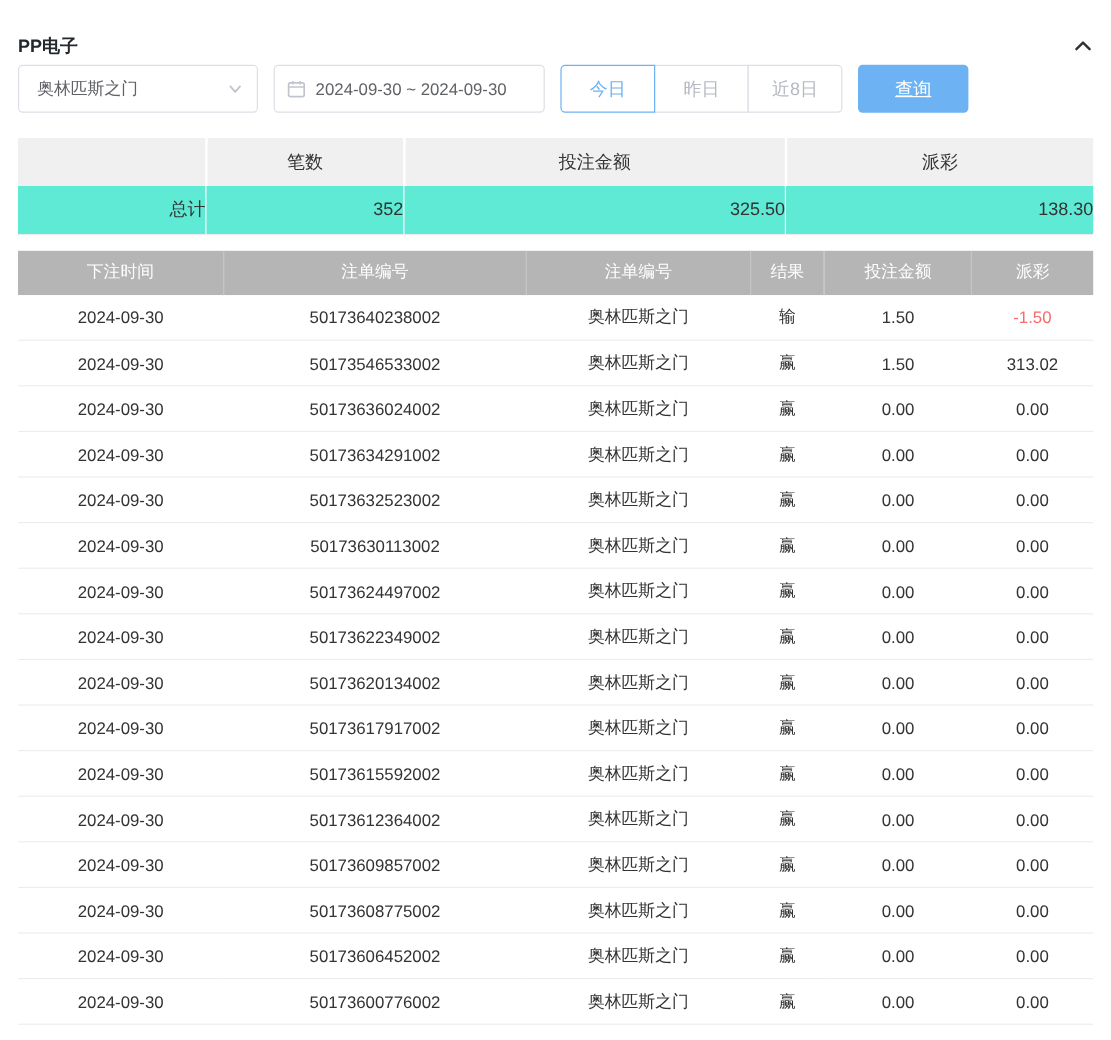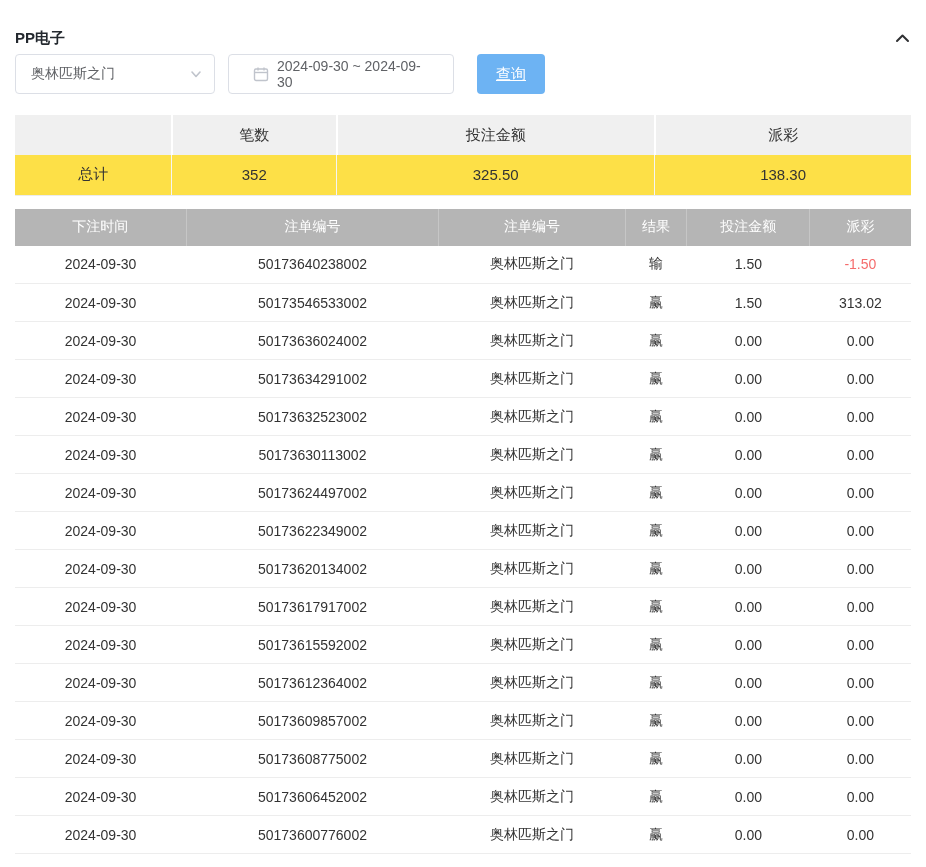--- a/index.html
+++ b/index.html
@@ -27,51 +27,51 @@
 
   
   .filters{display:flex;align-items:center;gap:13px;height:40px;margin-bottom:21px;}
   .select{
     width:200px;height:40px;border:1px solid var(--border);border-radius:4px;
     display:flex;align-items:center;justify-content:space-between;
     padding:0 12px 0 15px;font-size:14px;color:#606266;cursor:pointer;background:#fff;
   }
   .datepicker{
     width:226px;height:40px;border:1px solid var(--border);border-radius:4px;
-    display:flex;align-items:center;gap:8px;padding:0 24px;
+    display:flex;align-items:center;gap:8px;padding:0 10px;
     font-size:14px;color:#606266;cursor:pointer;background:#fff;
   }
   .btn-group{display:flex;}
   .btn-group button{
     width:79px;height:40px;background:#fff;border:1px solid var(--border);
     font-size:15px;color:#b4b9c2;cursor:pointer;margin-left:-1px;
     font-family:inherit;
   }
   .btn-group button:first-child{border-radius:4px 0 0 4px;margin-left:0;}
   .btn-group button:last-child{border-radius:0 4px 4px 0;}
   .btn-group button.active{
     color:var(--accent);border-color:var(--accent);position:relative;z-index:1;
   }
   .search-btn{
-    width:68px;height:40px;margin-left:10px;border:none;border-radius:4px;
+    width:92px;height:40px;border:none;border-radius:4px;
     background:var(--accent);color:#fff;font-size:15px;cursor:pointer;
     font-family:inherit;
     text-decoration:underline;
   }
 
   
   table{width:100%;border-collapse:collapse;table-layout:fixed;}
   .summary{margin-bottom:13px;}
   .summary th{
     background:#f0f0f0;height:40px;font-size:15px;font-weight:normal;color:#333;
     border-right:2px solid #fff;text-align:center;
   }
   .summary th:last-child{border-right:none;}
   .summary td{
-    height:40px;font-size:15px;text-align:center;color:#333;background:#fde047;
+    height:40px;font-size:15px;text-align:right;color:#333;background:#5eead4;
     border-bottom:1px solid #ececec;border-right:1px solid #f5f5f5;
   }
   .summary td:last-child{border-right:none;}
 
   
   .records th{
     background:#b5b5b5;color:#fff;height:37px;font-size:14px;font-weight:normal;
     text-align:center;border-right:1px solid #c6c6c6;
   }
   .records th:last-child{border-right:none;}
@@ -113,20 +113,25 @@
         <svg width="16" height="16" viewBox="0 0 16 16">
             <rect x="1.5" y="3" width="13" height="11.5" rx="1.5" fill="none" stroke="#c0c4cc" stroke-width="1.4"></rect>
             <line x1="1.5" y1="6.5" x2="14.5" y2="6.5" stroke="#c0c4cc" stroke-width="1.4"></line>
             <line x1="5" y1="1.5" x2="5" y2="4.5" stroke="#c0c4cc" stroke-width="1.4"></line>
             <line x1="11" y1="1.5" x2="11" y2="4.5" stroke="#c0c4cc" stroke-width="1.4"></line>
           </svg>
       </span>
       <span>2024-09-30 ~ 2024-09-30</span>
     </div>
 
+    <div class="btn-group">
+      <button class="active">今日</button>
+      <button>昨日</button>
+      <button>近8日</button>
+    </div>
 
     <button class="search-btn">查询</button>
   </div>
 
   <table class="summary">
     <colgroup>
         <col style="width:17.5%">
         <col style="width:18.4%">
         <col style="width:35.5%">
         <col style="width:28.6%">

